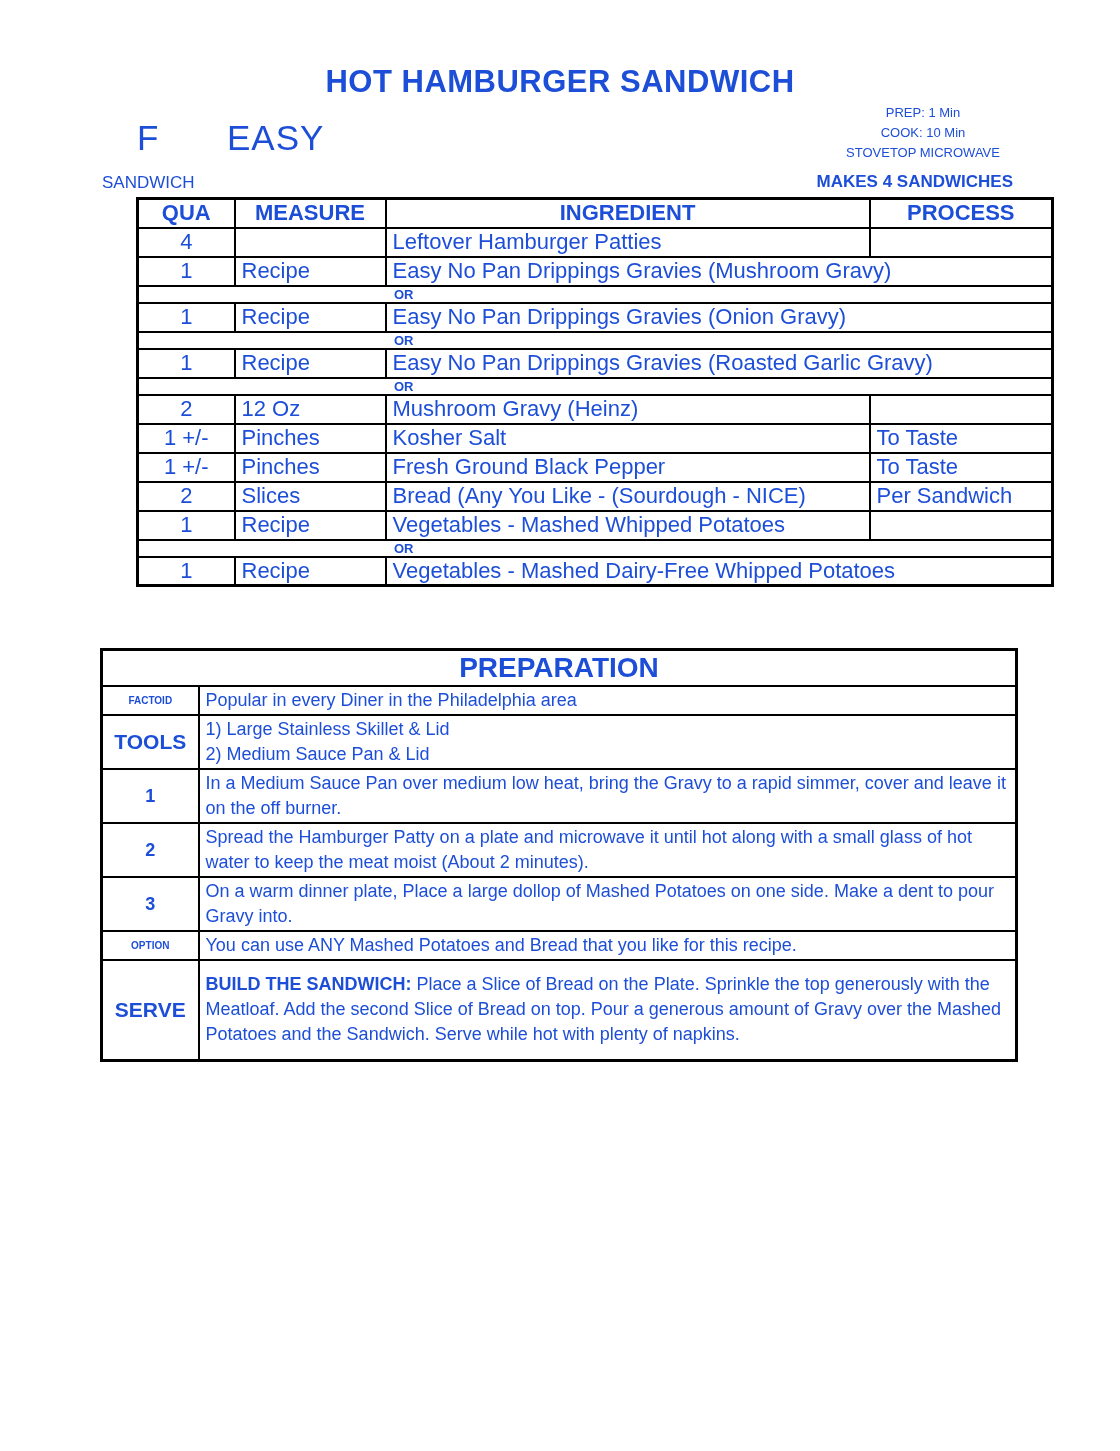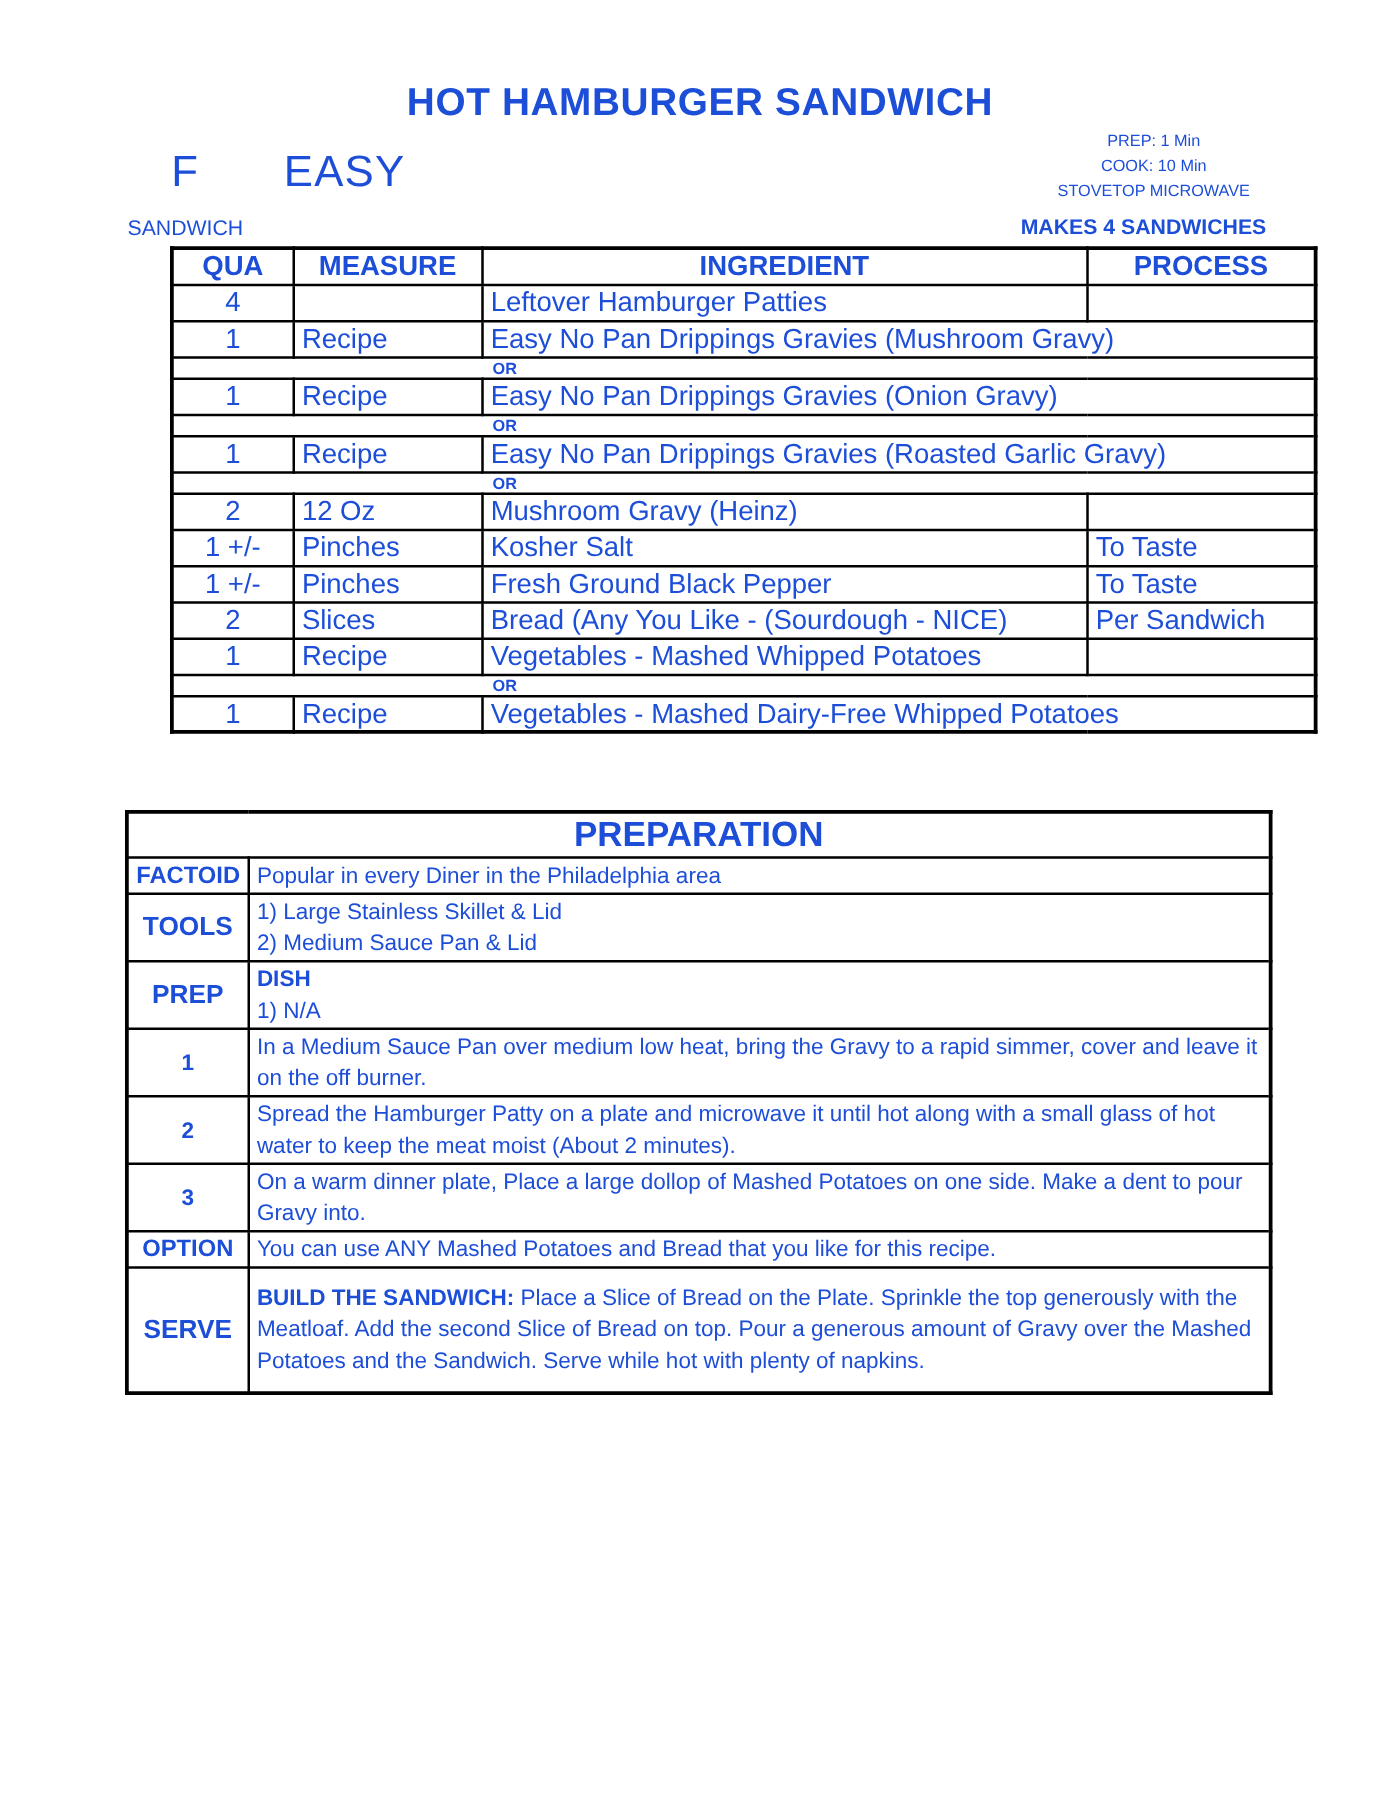--- a/index.html
+++ b/index.html
@@ -85,21 +85,21 @@
   }
   .prep td.sec-title {
     text-align: center;
     font-size: 28px; font-weight: bold;
     height: 30px;
   }
   .prep td.label {
     text-align: center;
     font-weight: bold;
   }
-  .label-sm  { font-size: 19px; }
+  .label-sm  { font-size: 10px; }
   .label-lg  { font-size: 21px; margin-top: 37px; }
   .label-num { font-size: 18px; }
   .prep .content { line-height: 25px; }
   .r-factoid td { height: 23px; }
   .r-tools td   { height: 48px; }
   .r-prep td    { height: 49px; }
   .r-step td    { height: 48px; }
   .r-option td  { height: 23px; }
   .r-serve td   { height: 100px; }
   .bold { font-weight: bold; }
@@ -220,27 +220,20 @@
       <td class="label label-sm">FACTOID</td>
       <td class="content">Popular in every Diner in the Philadelphia area</td>
     </tr>
     <tr class="r-tools">
       <td class="label label-lg">TOOLS</td>
       <td class="content">
         <div>1) Large Stainless Skillet &amp; Lid</div>
         <div>2) Medium Sauce Pan &amp; Lid</div>
       </td>
     </tr>
-    <tr class="r-prep">
-      <td class="label label-lg">PREP</td>
-      <td class="content">
-        <div class="bold">DISH</div>
-        <div>1) N/A</div>
-      </td>
-    </tr>
     <tr class="r-step">
       <td class="label label-num">1</td>
       <td class="content">In a Medium Sauce Pan over medium low heat, bring the Gravy to a rapid simmer, cover and leave it on the off burner.</td>
     </tr>
     <tr class="r-step">
       <td class="label label-num">2</td>
       <td class="content">Spread the Hamburger Patty on a plate and microwave it until hot along with a small glass of hot water to keep the meat moist (About 2 minutes).</td>
     </tr>
     <tr class="r-step">
       <td class="label label-num">3</td>

